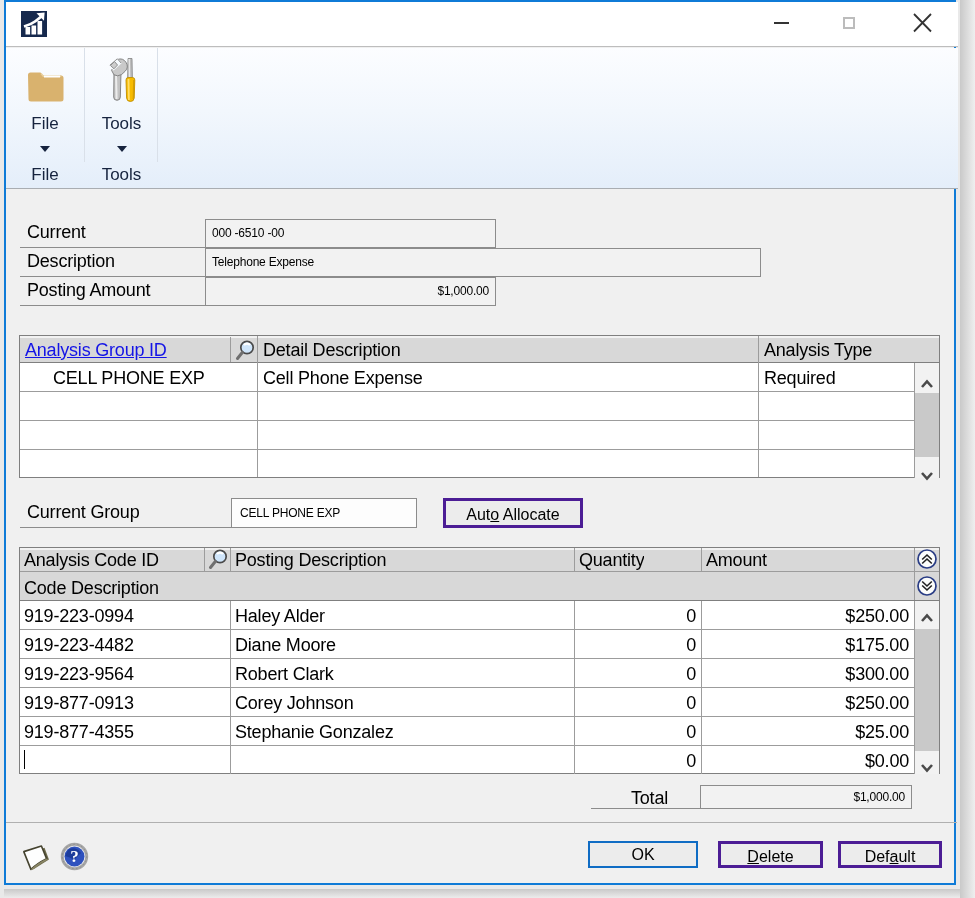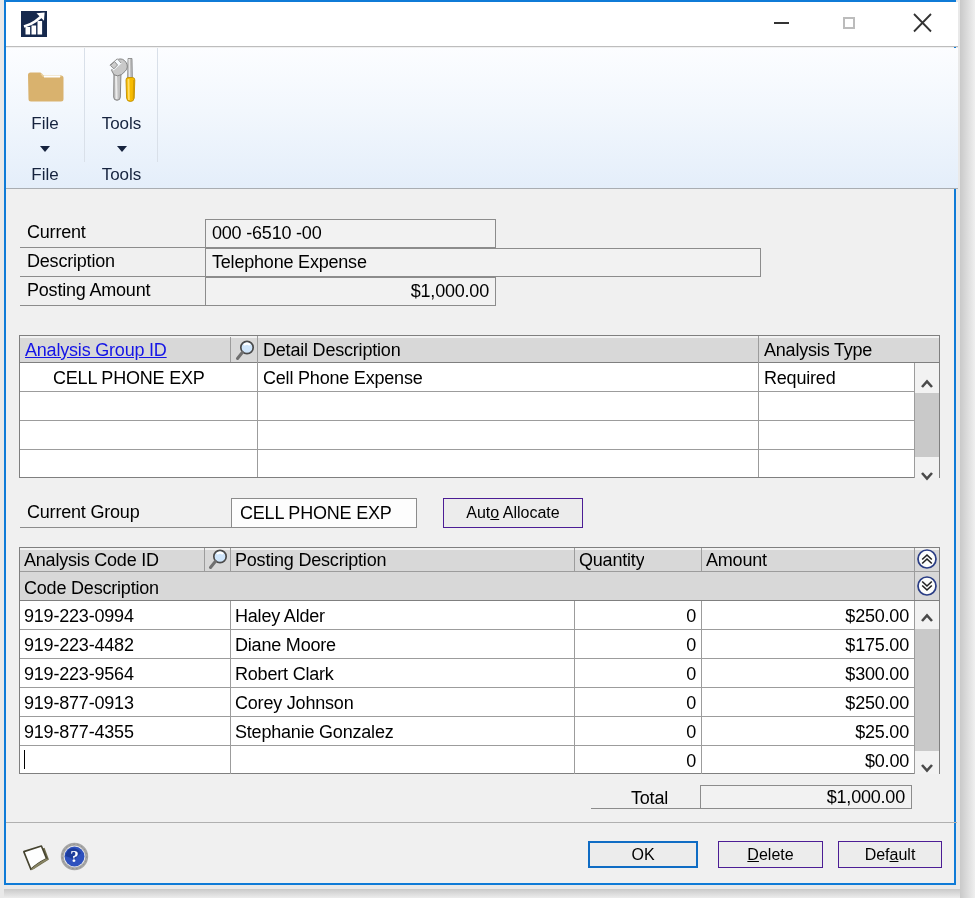--- a/index.html
+++ b/index.html
@@ -18,32 +18,32 @@
   
   #ribbon{left:0;top:46px;width:952px;height:141px;
      background:linear-gradient(to bottom,#fcfdff 0%,#f2f7fd 45%,#e4eefa 100%);
      border-bottom:1px solid #a9adb2;}
   .rcell{top:0;height:114px;border-right:1px solid #d9e0e9;}
   .rlabel{width:100%;text-align:center;font-size:17px;color:#16233e;}
   .rarrow{width:100%;text-align:center;}
   .tri{display:inline-block;width:0;height:0;border-left:5px solid transparent;
        border-right:5px solid transparent;border-top:6px solid #16233e;}
   
-  .fbox{border:1px solid #8c8c8c;background:#f2f2f2;font-size:18px;letter-spacing:-0.2px;}
+  .fbox{border:1px solid #8c8c8c;background:#f2f2f2;font-size:12px;letter-spacing:-0.2px;}
   .lab{font-size:18px;letter-spacing:-0.2px;color:#000;}
   .uline{height:1px;background:#8c8c8c;}
   .vline{width:1px;background:#9c9c9c;}
   .hline{height:1px;background:#9c9c9c;}
   .cell{font-size:18px;letter-spacing:-0.2px;white-space:nowrap;overflow:hidden;}
   .hdr{background:linear-gradient(#f2f2f2 0 2px,#d8d8d8 2px);}
   .link{color:#1414e6;text-decoration:underline;}
   .right{text-align:right;}
   .scrolltrack{background:#f2f2f2;border-left:1px solid #9c9c9c;}
   .thumb{background:#c9c9c9;}
-  .btn{border:1px solid #4c1d95;background:#ececec;text-align:center;font-size:16px;}
+  .btn{border:3px solid #4c1d95;background:#ececec;text-align:center;font-size:16px;}
   u{text-decoration:underline;}
 </style>
 </head>
 <body>
 <div id="shadowR" class="abs"></div>
 <div id="shadowB" class="abs"></div>
 <div id="win" class="abs">
   <div id="titlebar" class="abs"></div>
   <div id="titleicon" class="abs" style="left:15px;top:9px;"><svg width="26" height="26">
 <rect width="26" height="26" fill="#16294d"></rect>

